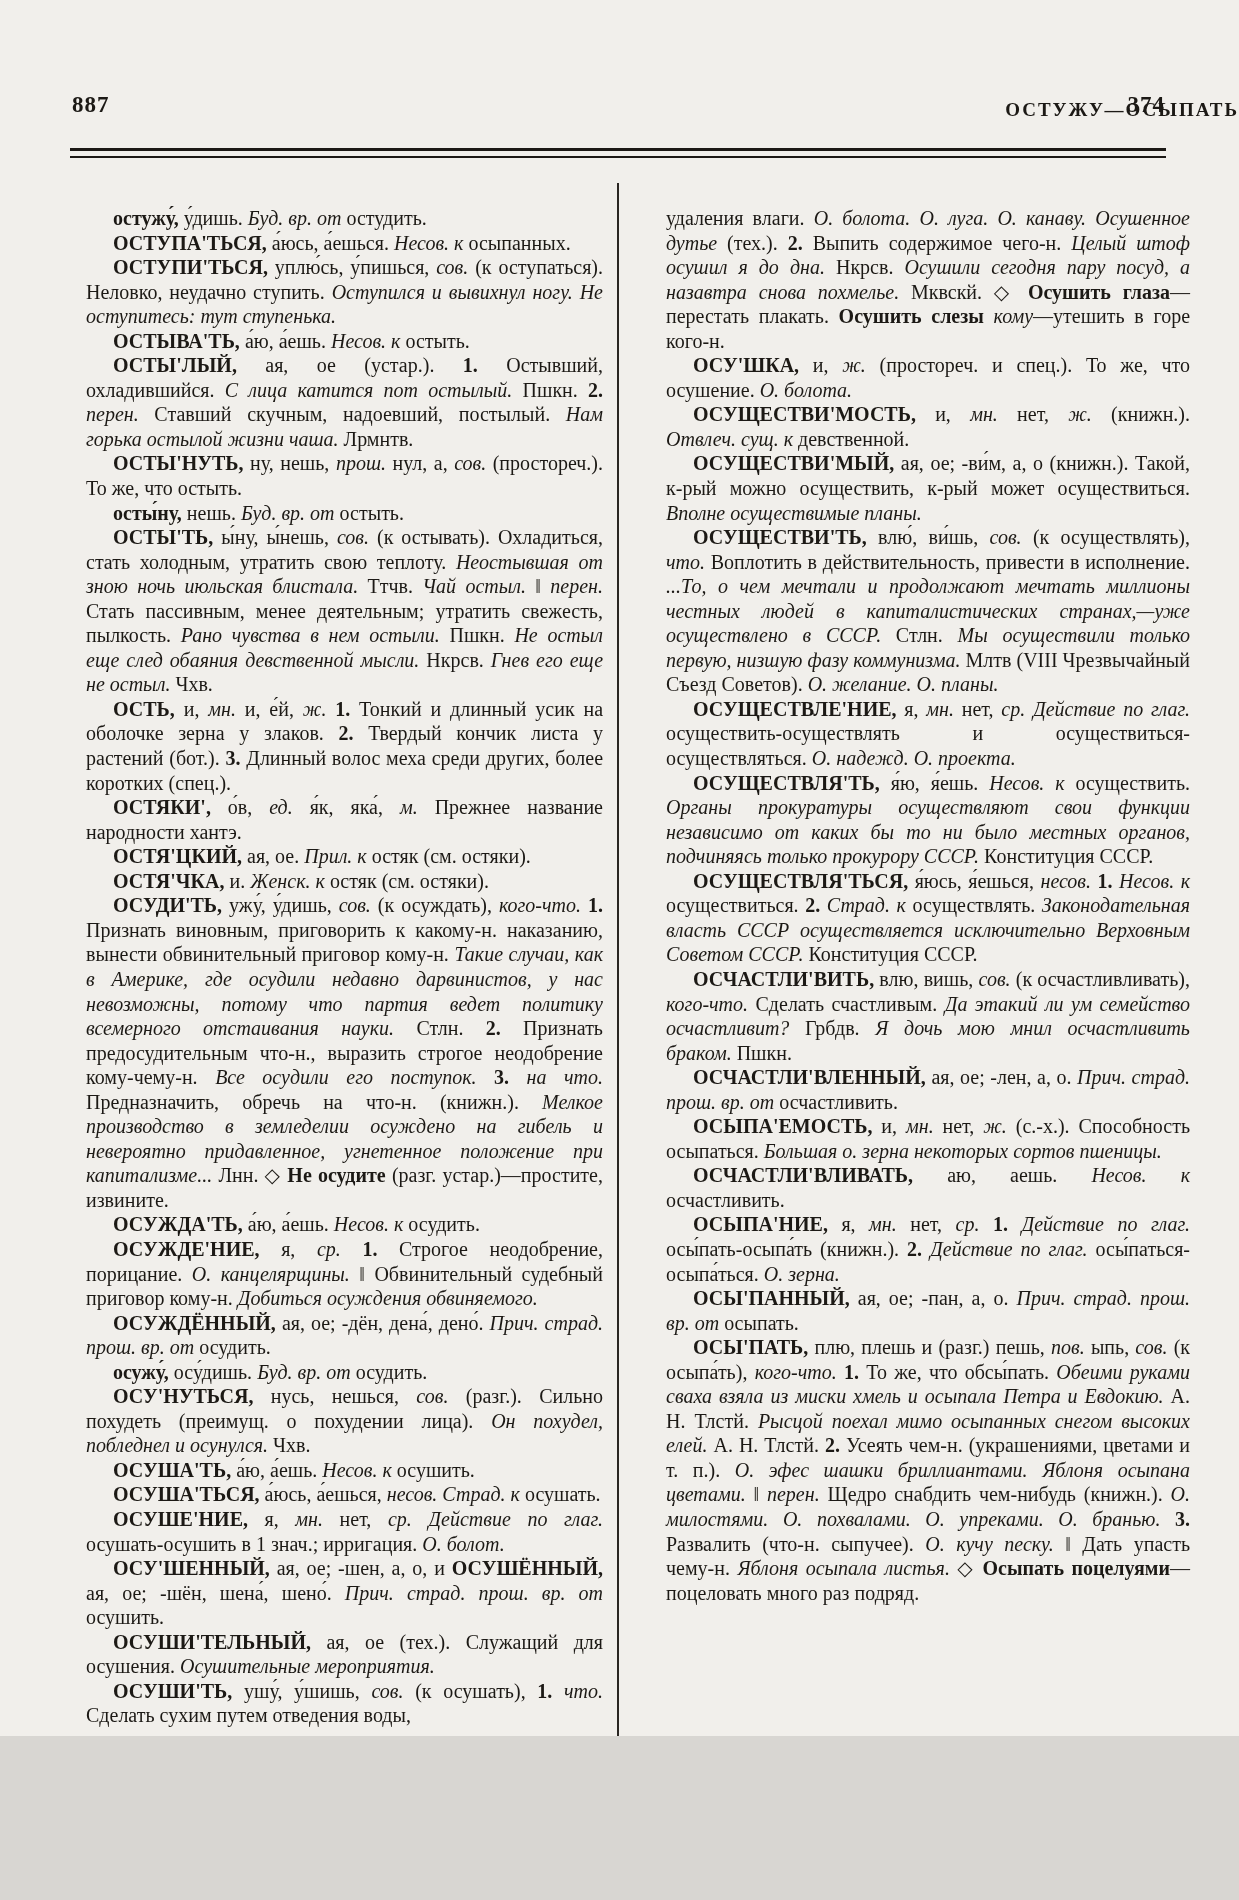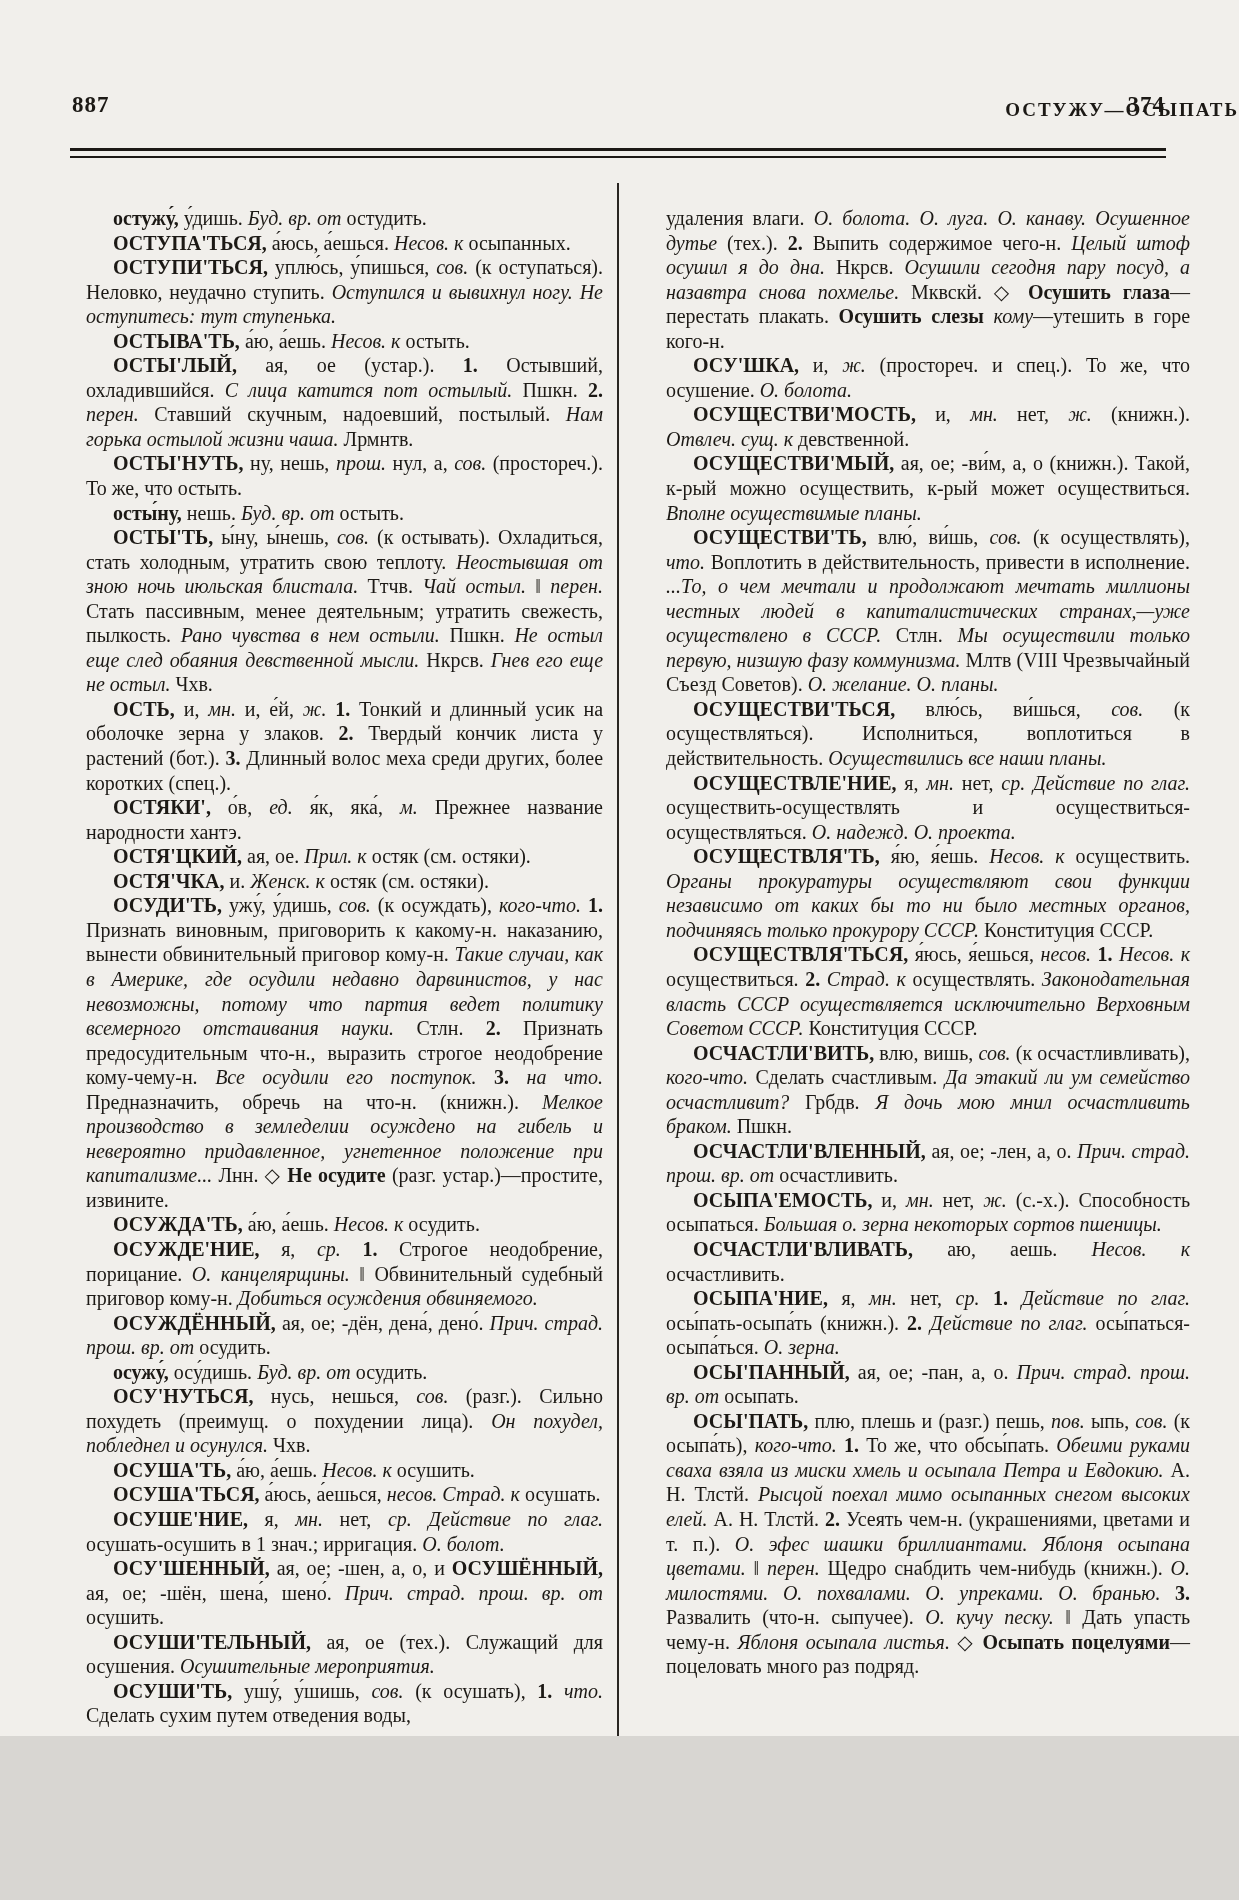--- a/index.html
+++ b/index.html
@@ -73,21 +73,20 @@
       <p class="entry"><span class="b">ОСУШИ'ТЕЛЬНЫЙ, </span><span class="n">ая, ое (тех.). Служащий для осушения. </span><span class="i">Осушительные мероприятия.</span></p>
       <p class="entry"><span class="b">ОСУШИ'ТЬ, </span><span class="n">ушу́, у́шишь, </span><span class="i">сов. </span><span class="n">(к осушать), </span><span class="b">1. </span><span class="i">что. </span><span class="n">Сделать сухим путем отведения воды,</span></p>
     </div>
   <div class="divider"></div>
   <div class="col col-right" id="col-right">
       <p class="entry no-indent"><span class="n">удаления влаги. </span><span class="i">О. болота. О. луга. О. канаву. Осушенное дутье </span><span class="n">(тех.). </span><span class="b">2. </span><span class="n">Выпить содержимое чего-н. </span><span class="i">Целый штоф осушил я до дна. </span><span class="n">Нкрсв. </span><span class="i">Осушили сегодня пару посуд, а назавтра снова похмелье. </span><span class="n">Мквскй. ◇ </span><span class="b">Осушить глаза</span><span class="n">—перестать плакать. </span><span class="b">Осушить слезы </span><span class="i">кому</span><span class="n">—утешить в горе кого-н.</span></p>
       <p class="entry"><span class="b">ОСУ'ШКА, </span><span class="n">и, </span><span class="i">ж. </span><span class="n">(простореч. и спец.). То же, что осушение. </span><span class="i">О. болота.</span></p>
       <p class="entry"><span class="b">ОСУЩЕСТВИ'МОСТЬ, </span><span class="n">и, </span><span class="i">мн. </span><span class="n">нет, </span><span class="i">ж. </span><span class="n">(книжн.). </span><span class="i">Отвлеч. сущ. к </span><span class="n">девственной.</span></p>
       <p class="entry"><span class="b">ОСУЩЕСТВИ'МЫЙ, </span><span class="n">ая, ое; -ви́м, а, о (книжн.). Такой, к-рый можно осуществить, к-рый может осуществиться. </span><span class="i">Вполне осуществимые планы.</span></p>
       <p class="entry"><span class="b">ОСУЩЕСТВИ'ТЬ, </span><span class="n">влю́, ви́шь, </span><span class="i">сов. </span><span class="n">(к осуществлять), </span><span class="i">что. </span><span class="n">Воплотить в действительность, привести в исполнение. </span><span class="i">...То, о чем мечтали и продолжают мечтать миллионы честных людей в капиталистических странах,—уже осуществлено в СССР. </span><span class="n">Стлн. </span><span class="i">Мы осуществили только первую, низшую фазу коммунизма. </span><span class="n">Млтв (VIII Чрезвычайный Съезд Советов). </span><span class="i">О. желание. О. планы.</span></p>
-      <p class="entry"><span class="b">ОСУЩЕСТВИ'ТЬСЯ, </span><span class="n">влю́сь, ви́шься, </span><span class="i">сов. </span><span class="n">(к осуществляться). Исполниться, воплотиться в действительность. </span><span class="i">Осуществились все наши планы.</span></p>
       <p class="entry"><span class="b">ОСУЩЕСТВЛЕ'НИЕ, </span><span class="n">я, </span><span class="i">мн. </span><span class="n">нет, </span><span class="i">ср. Действие по глаг. </span><span class="n">осуществить-осуществлять и осуществиться-осуществляться. </span><span class="i">О. надежд. О. проекта.</span></p>
       <p class="entry"><span class="b">ОСУЩЕСТВЛЯ'ТЬ, </span><span class="n">я́ю, я́ешь. </span><span class="i">Несов. к </span><span class="n">осуществить. </span><span class="i">Органы прокуратуры осуществляют свои функции независимо от каких бы то ни было местных органов, подчиняясь только прокурору СССР. </span><span class="n">Конституция СССР.</span></p>
       <p class="entry"><span class="b">ОСУЩЕСТВЛЯ'ТЬСЯ, </span><span class="n">я́юсь, я́ешься, </span><span class="i">несов. </span><span class="b">1. </span><span class="i">Несов. к </span><span class="n">осуществиться. </span><span class="b">2. </span><span class="i">Страд. к </span><span class="n">осуществлять. </span><span class="i">Законодательная власть СССР осуществляется исключительно Верховным Советом СССР. </span><span class="n">Конституция СССР.</span></p>
       <p class="entry"><span class="b">ОСЧАСТЛИ'ВИТЬ, </span><span class="n">влю, вишь, </span><span class="i">сов. </span><span class="n">(к осчастливливать), </span><span class="i">кого-что. </span><span class="n">Сделать счастливым. </span><span class="i">Да этакий ли ум семейство осчастливит? </span><span class="n">Грбдв. </span><span class="i">Я дочь мою мнил осчастливить браком. </span><span class="n">Пшкн.</span></p>
       <p class="entry"><span class="b">ОСЧАСТЛИ'ВЛЕННЫЙ, </span><span class="n">ая, ое; -лен, а, о. </span><span class="i">Прич. страд. прош. вр. от </span><span class="n">осчастливить.</span></p>
       <p class="entry"><span class="b">ОСЫПА'ЕМОСТЬ, </span><span class="n">и, </span><span class="i">мн. </span><span class="n">нет, </span><span class="i">ж. </span><span class="n">(с.-х.). Способность осыпаться. </span><span class="i">Большая о. зерна некоторых сортов пшеницы.</span></p>
       <p class="entry"><span class="b">ОСЧАСТЛИ'ВЛИВАТЬ, </span><span class="n">аю, аешь. </span><span class="i">Несов. к </span><span class="n">осчастливить.</span></p>
       <p class="entry"><span class="b">ОСЫПА'НИЕ, </span><span class="n">я, </span><span class="i">мн. </span><span class="n">нет, </span><span class="i">ср. </span><span class="b">1. </span><span class="i">Действие по глаг. </span><span class="n">осы́пать-осыпа́ть (книжн.). </span><span class="b">2. </span><span class="i">Действие по глаг. </span><span class="n">осы́паться-осыпа́ться. </span><span class="i">О. зерна.</span></p>
       <p class="entry"><span class="b">ОСЫ'ПАННЫЙ, </span><span class="n">ая, ое; -пан, а, о. </span><span class="i">Прич. страд. прош. вр. от </span><span class="n">осыпать.</span></p>
       <p class="entry"><span class="b">ОСЫ'ПАТЬ, </span><span class="n">плю, плешь и (разг.) пешь, </span><span class="i">пов. </span><span class="n">ыпь, </span><span class="i">сов. </span><span class="n">(к осыпа́ть), </span><span class="i">кого-что. </span><span class="b">1. </span><span class="n">То же, что обсы́пать. </span><span class="i">Обеими руками сваха взяла из миски хмель и осыпала Петра и Евдокию. </span><span class="n">А. Н. Тлстй. </span><span class="i">Рысцой поехал мимо осыпанных снегом высоких елей. </span><span class="n">А. Н. Тлстй. </span><span class="b">2. </span><span class="n">Усеять чем-н. (украшениями, цветами и т. п.). </span><span class="i">О. эфес шашки бриллиантами. Яблоня осыпана цветами. </span><span class="n">‖ </span><span class="i">перен. </span><span class="n">Щедро снабдить чем-нибудь (книжн.). </span><span class="i">О. милостями. О. похвалами. О. упреками. О. бранью. </span><span class="b">3. </span><span class="n">Развалить (что-н. сыпучее). </span><span class="i">О. кучу песку. </span><span class="n">‖ Дать упасть чему-н. </span><span class="i">Яблоня осыпала листья. </span><span class="n">◇ </span><span class="b">Осыпать поцелуями</span><span class="n">—поцеловать много раз подряд.</span></p>

